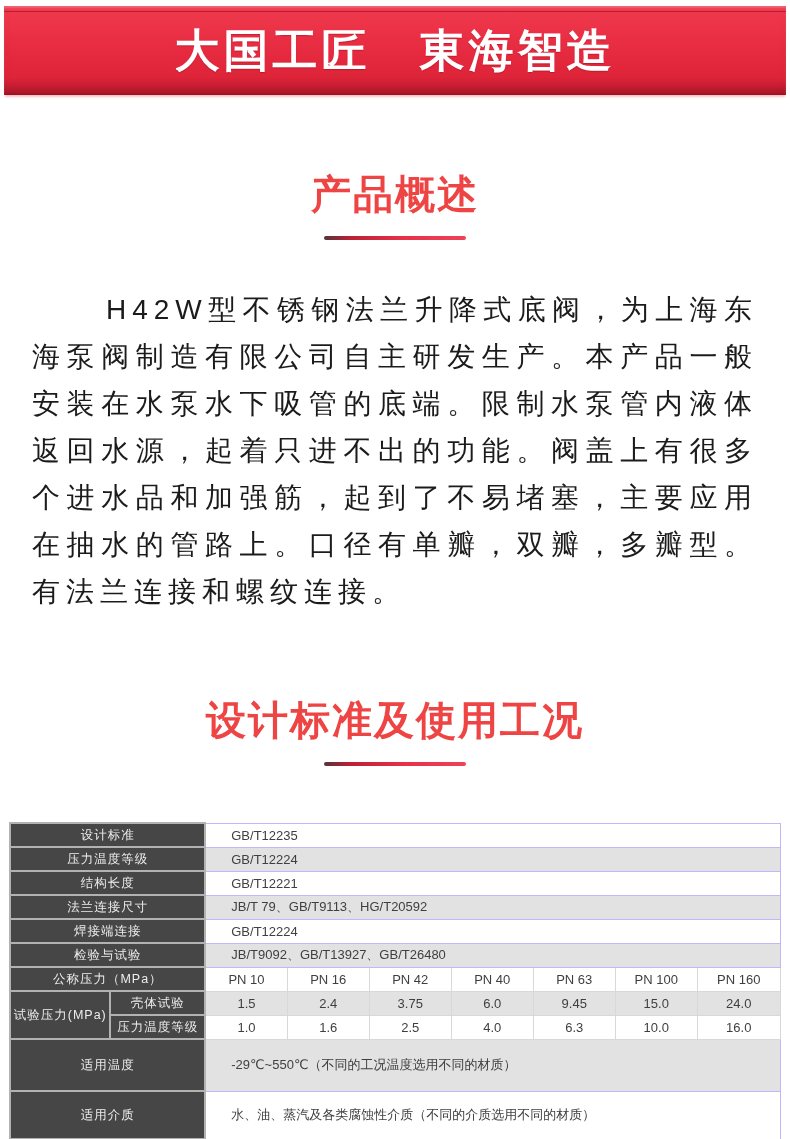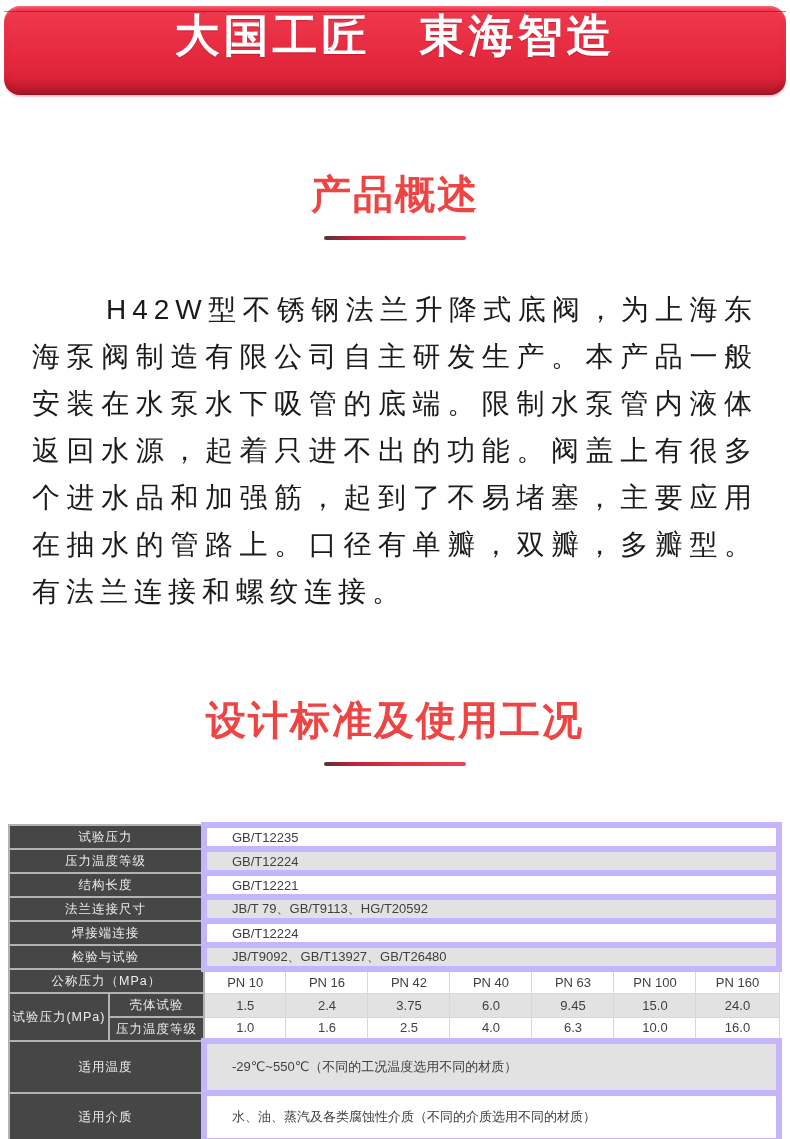--- a/index.html
+++ b/index.html
@@ -9,27 +9,27 @@
     height: 1139px;
     overflow: hidden;
     font-family: "Liberation Sans", "DejaVu Sans", sans-serif;
     color: #1b1b1b;
   }
 
   
   .banner {
     margin: 6px 4px 0 4px;
     height: 89px;
-    border-radius: 16px;
+    border-radius: 0;
     background: linear-gradient(180deg, #f03a4e 0%, #e82c42 45%, #de2439 80%, #c01d31 97%, #a8172a 100%);
     box-shadow: inset 0 2px 2px rgba(255,255,255,0.22),
                 inset 0 -10px 12px -6px rgba(120,0,18,0.40),
                 0 3px 2px -1px rgba(232,70,95,0.35);
     display: flex;
-    align-items: flex-start;
+    align-items: center;
     justify-content: center;
     position: relative;
   }
   .banner::before {
     content: "";
     position: absolute;
     left: 0; right: 0; top: 5px;
     height: 1px;
     background: rgba(140,10,25,0.55);
   }
@@ -88,21 +88,21 @@
     vertical-align: middle;
     font-size: 12.5px;
     letter-spacing: 1px;
     border: 2px solid #b2b2b2;
   }
   td.val {
     background: #ffffff;
     color: #3f3f3f;
     padding-left: 25px;
     vertical-align: middle;
-    border: 6px solid #c4b5fd;
+    border: 1px solid #c4b5fd;
   }
   td.num {
     background: #ffffff;
     color: #3f3f3f;
     text-align: center;
     vertical-align: middle;
     border: 1px solid #d8d8d8;
   }
   tr.alt td.val, tr.alt td.num { background: #e2e2e2; }
 </style>
@@ -128,21 +128,21 @@
     <col style="width:82px">
       <col style="width:82px">
       <col style="width:82px">
       <col style="width:82px">
     <col style="width:82px">
       <col style="width:82px">
       <col style="width:83px">
   </colgroup>
   <tbody>
     <tr>
-      <td class="lbl" colspan="2">试验压力</td>
+      <td class="lbl" colspan="2">设计标准</td>
       <td class="val" colspan="7">GB/T12235</td>
     </tr>
     <tr class="alt">
       <td class="lbl" colspan="2">压力温度等级</td>
       <td class="val" colspan="7">GB/T12224</td>
     </tr>
     <tr>
       <td class="lbl" colspan="2">结构长度</td>
       <td class="val" colspan="7">GB/T12221</td>
     </tr>

